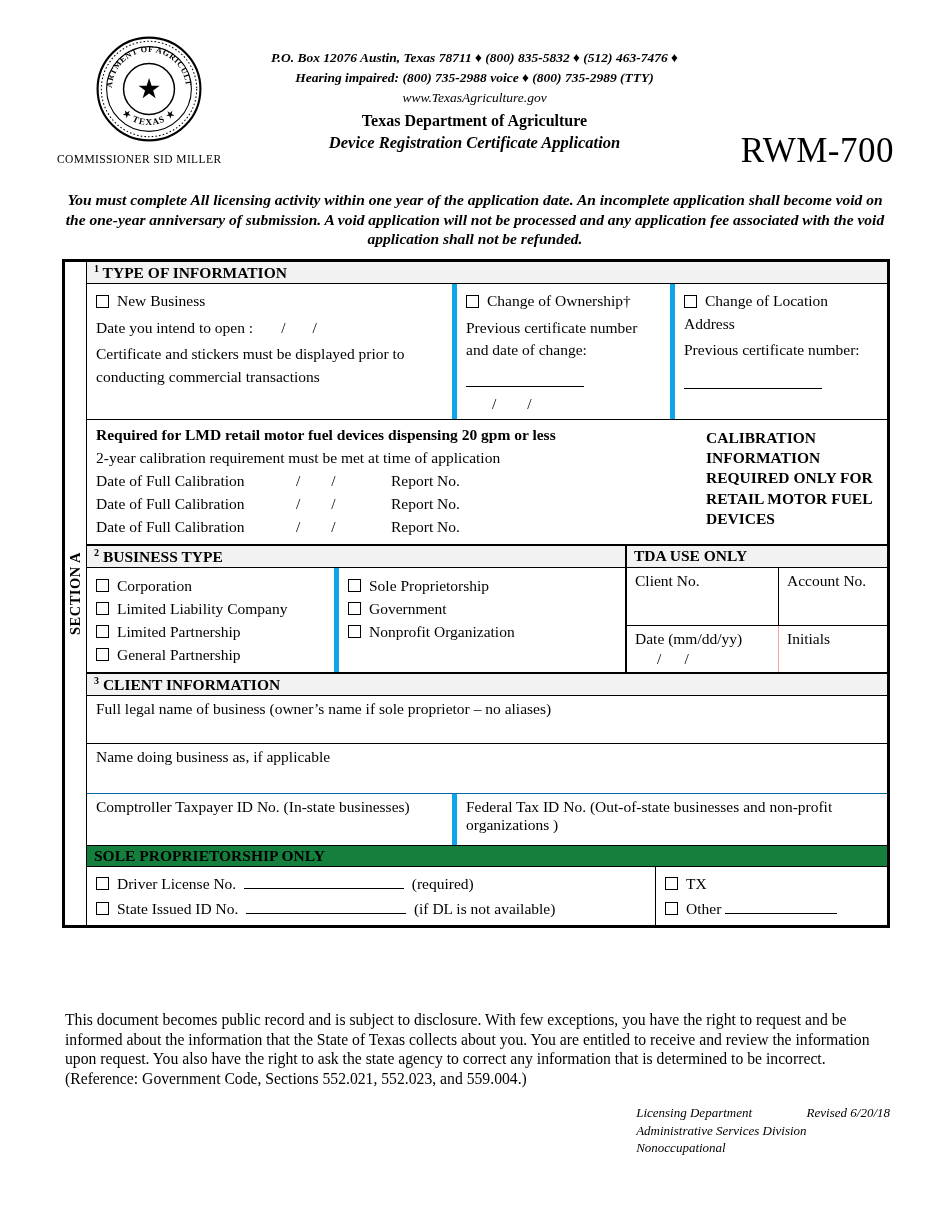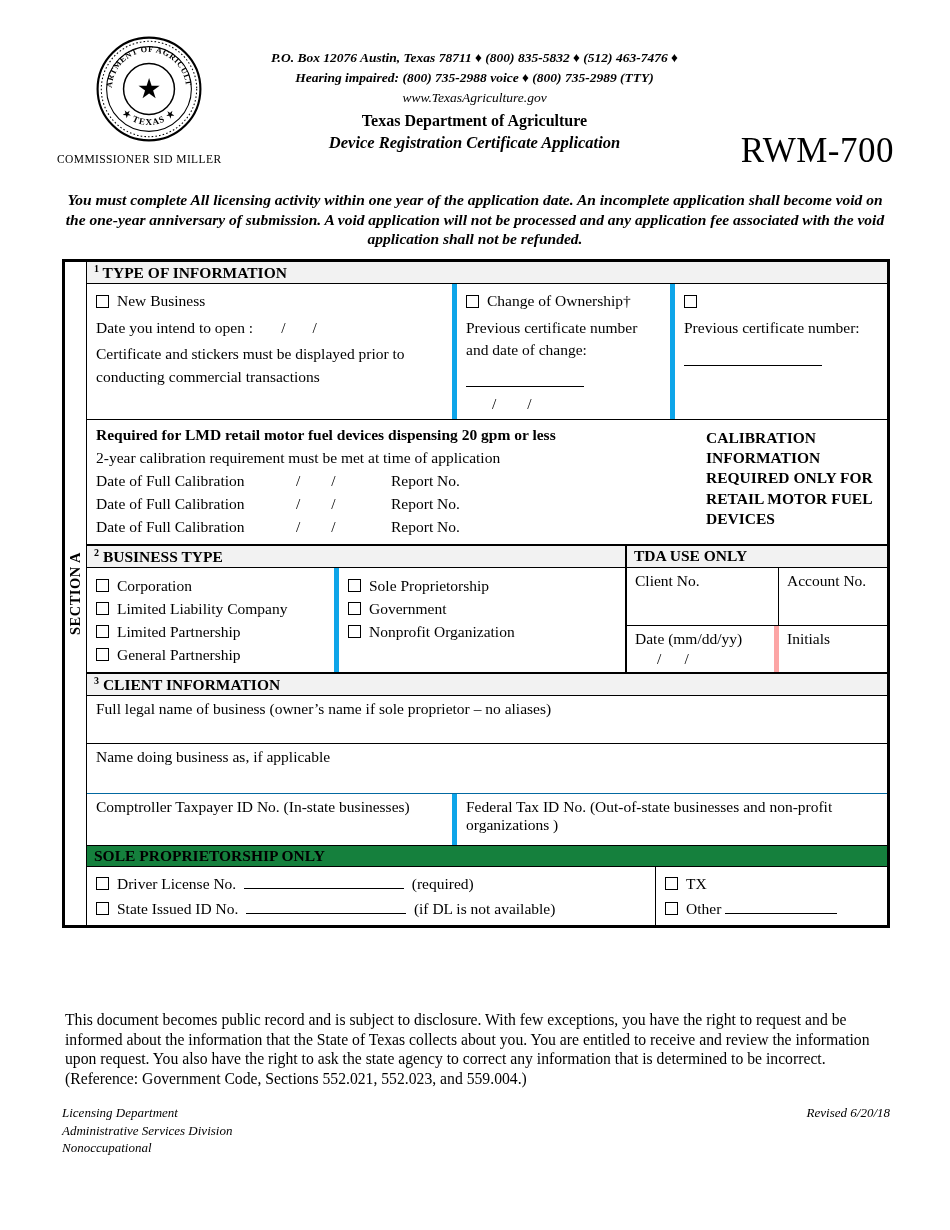--- a/index.html
+++ b/index.html
@@ -55,42 +55,42 @@
   
   .bt-hdr-left{width:540px;border-right:2px solid #000}
   .bt-hdr-right{flex:1}
   .bt-col1{width:252px}
   .bt-col2{width:288px}
   .tda{flex:1;display:flex;flex-direction:column}
   .tda-top{display:flex;border-bottom:1px solid #000;height:58px}
   .tda-client{width:152px;border-right:1px solid #000;padding:4px 8px}
   .tda-account{flex:1;padding:4px 8px}
   .tda-bot{display:flex;flex:1}
-  .tda-date{width:152px;border-right:5px solid #fca5a5;padding:4px 8px}
+  .tda-date{width:152px;border-right:1px solid #fca5a5;padding:4px 8px}
   .tda-initials{flex:1;padding:4px 8px}
   .tda-slash{margin:2px 0 0 22px}
   .bt-body{min-height:100px}
   .bt-item{line-height:23px;white-space:nowrap}
 
   
   .ci-full{min-height:48px;border-bottom:1px solid #000;padding:4px 9px}
   .ci-dba{min-height:50px;border-bottom:1px solid #0369a1;padding:4px 9px}
   .ci-ids{min-height:52px}
   .ci-left{width:370px;padding:4px 9px}
   .ci-right{flex:1;padding:4px 9px}
 
   
   .sp-body{display:flex}
   .sp-left{flex:1;padding:4px 9px}
   .sp-right{width:232px;border-left:1px solid #000;padding:4px 9px}
   .sp-line{line-height:25px;white-space:nowrap}
 
   
   .public{margin:82px 0 0 65px;width:822px;font-size:15.7px;line-height:1.25}
-  .foot-row{display:flex;justify-content:space-between;align-items:flex-start;margin:16px 60px 0 62px;
+  .foot-row{display:flex;justify-content:flex-end;align-items:flex-start;margin:16px 60px 0 62px;
             font-style:italic;font-size:13px;line-height:1.35}
   .no-b{border-bottom:none}
 </style>
 </head>
 <body>
 
 <div class="page">
 
   <div class="header">
 
@@ -145,21 +145,21 @@
           <div class="line" style="margin-top:4px"><span>Date you intend to open :</span><span class="slashes">/&nbsp;&nbsp;&nbsp;&nbsp;&nbsp;&nbsp;&nbsp;/</span></div>
           <div class="line" style="margin-top:4px">Certificate and stickers must be displayed prior to conducting commercial transactions</div>
         </div>
         <div class="cell br col-co">
           <div class="line"><span class="cb"></span><span>Change of Ownership†</span></div>
           <div class="line" style="margin-top:4px">Previous certificate number and date of change:</div>
           <div style="margin-top:10px"><span class="fl" style="width:118px"></span></div>
           <div class="sl-own">/&nbsp;&nbsp;&nbsp;&nbsp;&nbsp;&nbsp;&nbsp;&nbsp;/</div>
         </div>
         <div class="cell col-cl">
-          <div class="line"><span class="cb"></span></div>
+          <div class="line"><span class="cb"></span><span>Change of Location Address</span></div>
           <div class="line" style="margin-top:4px">Previous certificate number:</div>
           <div style="margin-top:12px"><span class="fl" style="width:138px"></span></div>
         </div>
       </div>
 
       <div class="cal-wrap">
         <div class="cal-left">
           <div style="font-weight:bold">Required for LMD retail motor fuel devices dispensing 20 gpm or less</div>
           <div class="cal-row">2-year calibration requirement must be met at time of application</div>
           <div class="cal-row">

